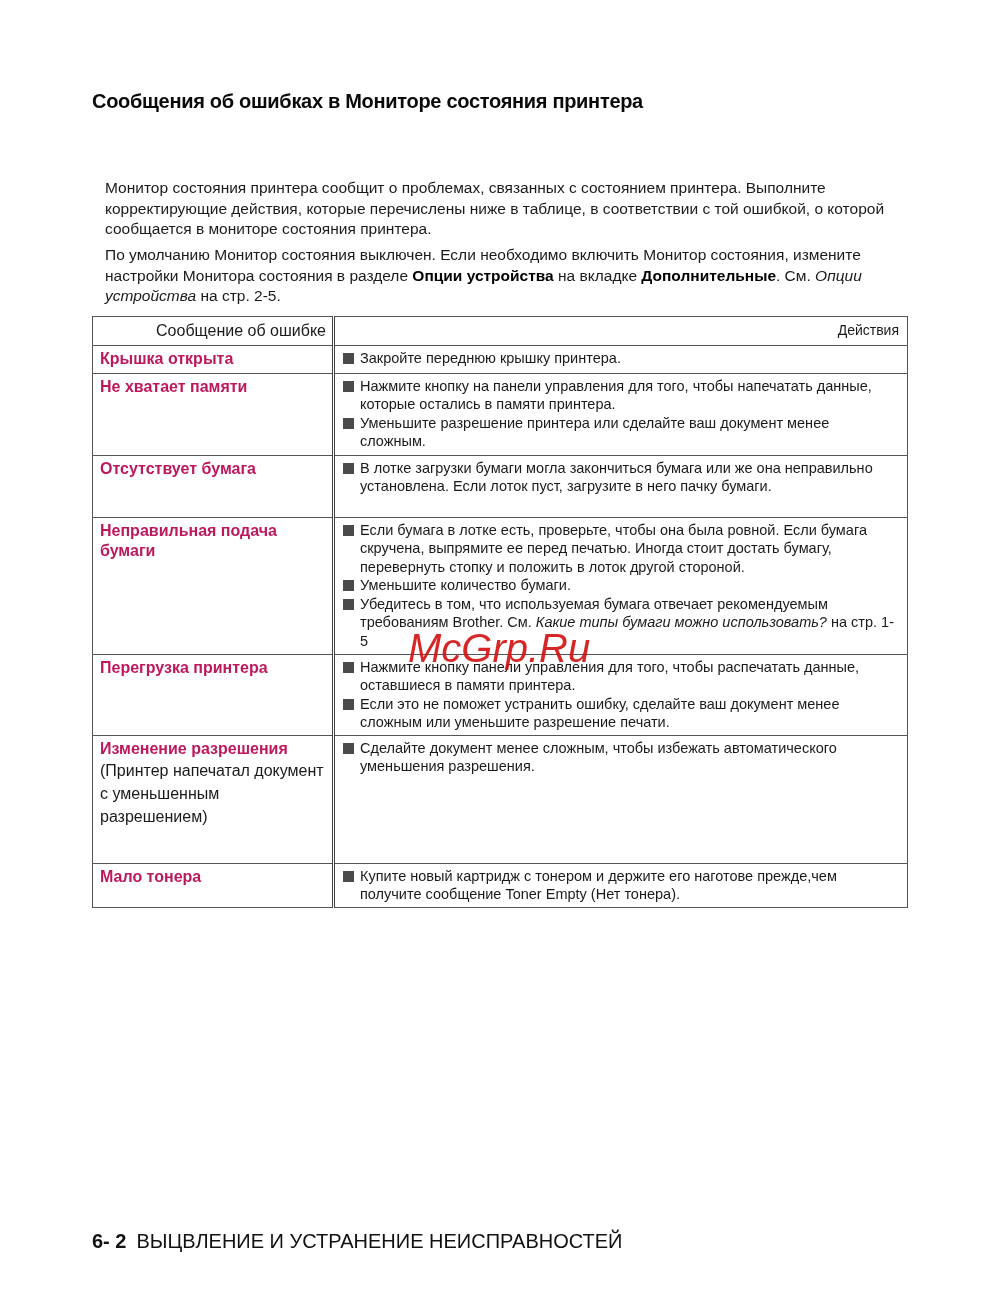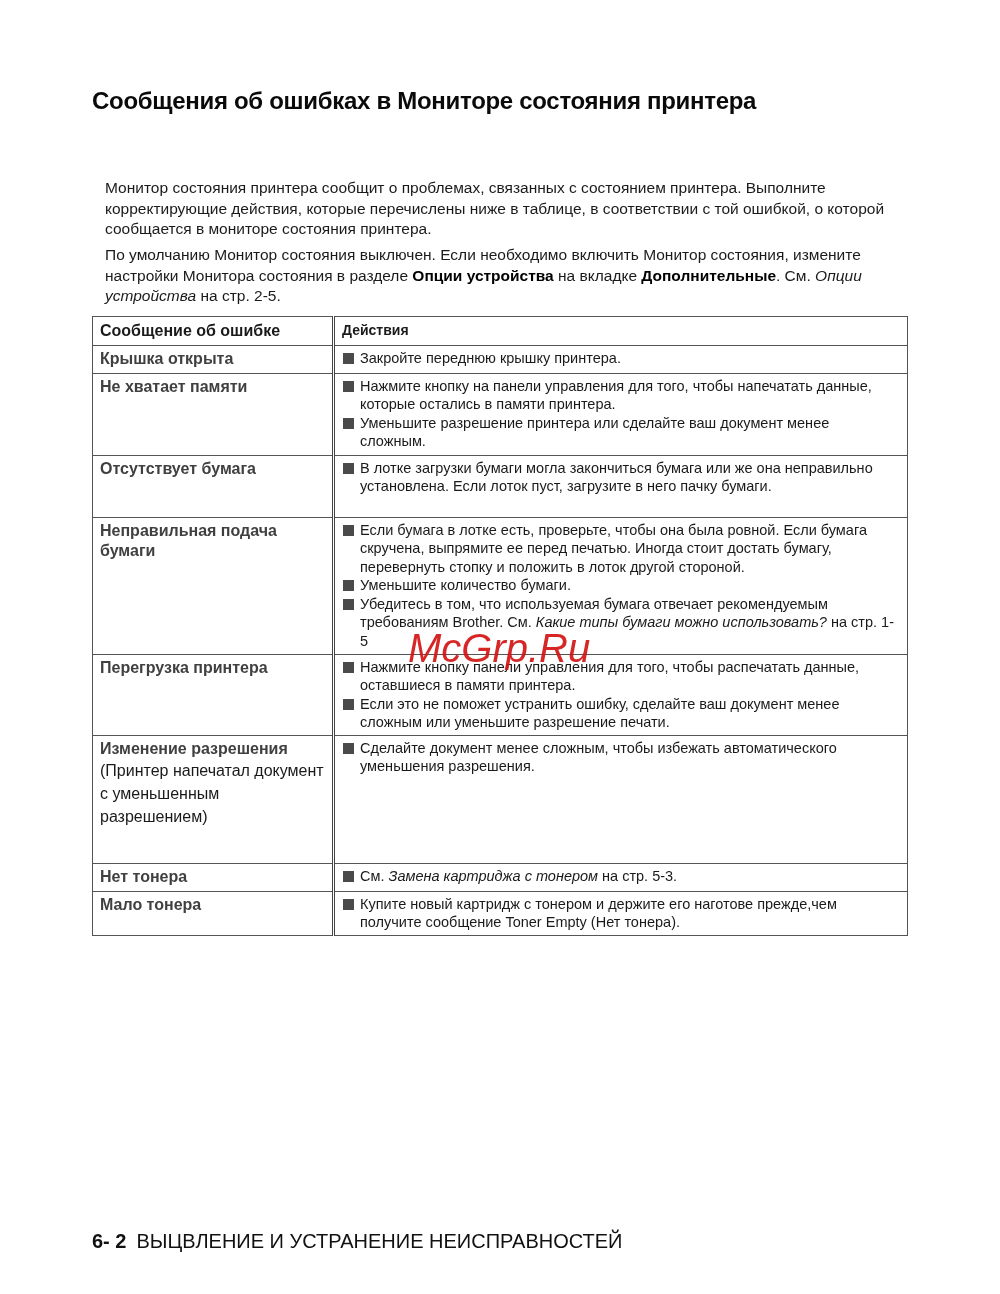--- a/index.html
+++ b/index.html
@@ -1,33 +1,33 @@
 <!DOCTYPE html>
 <html><head>
 <meta charset="utf-8">
 <style>
   html, body { margin: 0; padding: 0; background: #ffffff; }
   body { width: 1000px; height: 1294px; position: relative; overflow: hidden;
          font-family: "Liberation Sans", "DejaVu Sans", sans-serif; color: #111111; }
   .title { position: absolute; left: 92px; top: 86px; width: 820px; margin: 0;
-           font-size: 24px; font-weight: bold; line-height: 30px; letter-spacing: -0.3px; color: #0a0a0a; }
+           font-size: 20px; font-weight: bold; line-height: 30px; letter-spacing: -0.3px; color: #0a0a0a; }
   .para { position: absolute; left: 92px; width: 820px; margin: 13px;
           font-size: 15.5px; line-height: 20.5px; color: #1a1a1a; }
   .p1 { top: 165px; }
   .p2 { top: 232px; }
   b { font-weight: bold; color: #000; }
   i { font-style: italic; }
 
   table.err { position: absolute; left: 92px; top: 316px; width: 816px;
               border-collapse: collapse; font-size: 14.5px; line-height: 18.5px; color: #1a1a1a; }
   table.err td, table.err th { border: 1px solid #555; vertical-align: top; padding: 0; }
-  table.err th { text-align: left; font-weight: bold; }
+  table.err th { text-align: right; font-weight: normal; }
   .c1 { width: 226px; padding: 3px 6px 3px 7px !important; border-right: 3px double #444 !important; }
   .c2 { padding: 3px 8px 3px 7px !important; }
-  .c1 .msg { font-weight: bold; font-size: 16px; line-height: 20.5px; color: #404040; }
+  .c1 .msg { font-weight: bold; font-size: 16px; line-height: 20.5px; color: #be185d; }
   .c1 .sub { font-size: 16px; line-height: 23px; }
   th.c1 { font-size: 16px; line-height: 20px; padding-top: 4px !important; padding-bottom: 4px !important; }
   th.c2 { font-size: 14px; padding-top: 4px !important; }
   ul.acts { list-style: none; margin: 0; padding: 0; }
   ul.acts li { position: relative; padding-left: 18px; }
   .bullet { position: absolute; left: 1px; top: 4px; width: 11px; height: 11px; background: #4a4a4a; }
 
   .watermark { position: absolute; left: 408px; top: 626px; font-size: 40px; color: rgba(210,20,20,0.92);
                font-style: italic; letter-spacing: 0px; font-family: "Liberation Sans", sans-serif; }
 
@@ -117,30 +117,20 @@
           <div class="msg">Изменение разрешения</div>
           <div class="sub">(Принтер напечатал документ с уменьшенным разрешением)</div>
         </td>
       <td class="c2">
         <ul class="acts">
           <li><span class="bullet"></span><span>Сделайте документ менее сложным, чтобы избежать автоматического уменьшения разрешения.</span></li>
         </ul>
       </td>
     </tr>
 
-    <tr style="height:28px;">
-      <td class="c1">
-          <div class="msg">Нет тонера</div>
-        </td>
-      <td class="c2">
-        <ul class="acts">
-          <li><span class="bullet"></span><span>См. </span><i>Замена картриджа с тонером</i><span> на стр. 5-3.</span></li>
-        </ul>
-      </td>
-    </tr>
 
     <tr style="height:44px;">
       <td class="c1">
           <div class="msg">Мало тонера</div>
         </td>
       <td class="c2">
         <ul class="acts">
           <li><span class="bullet"></span><span>Купите новый картридж с тонером и держите его наготове прежде,чем получите сообщение Toner Empty (Нет тонера).</span></li>
         </ul>
       </td>

